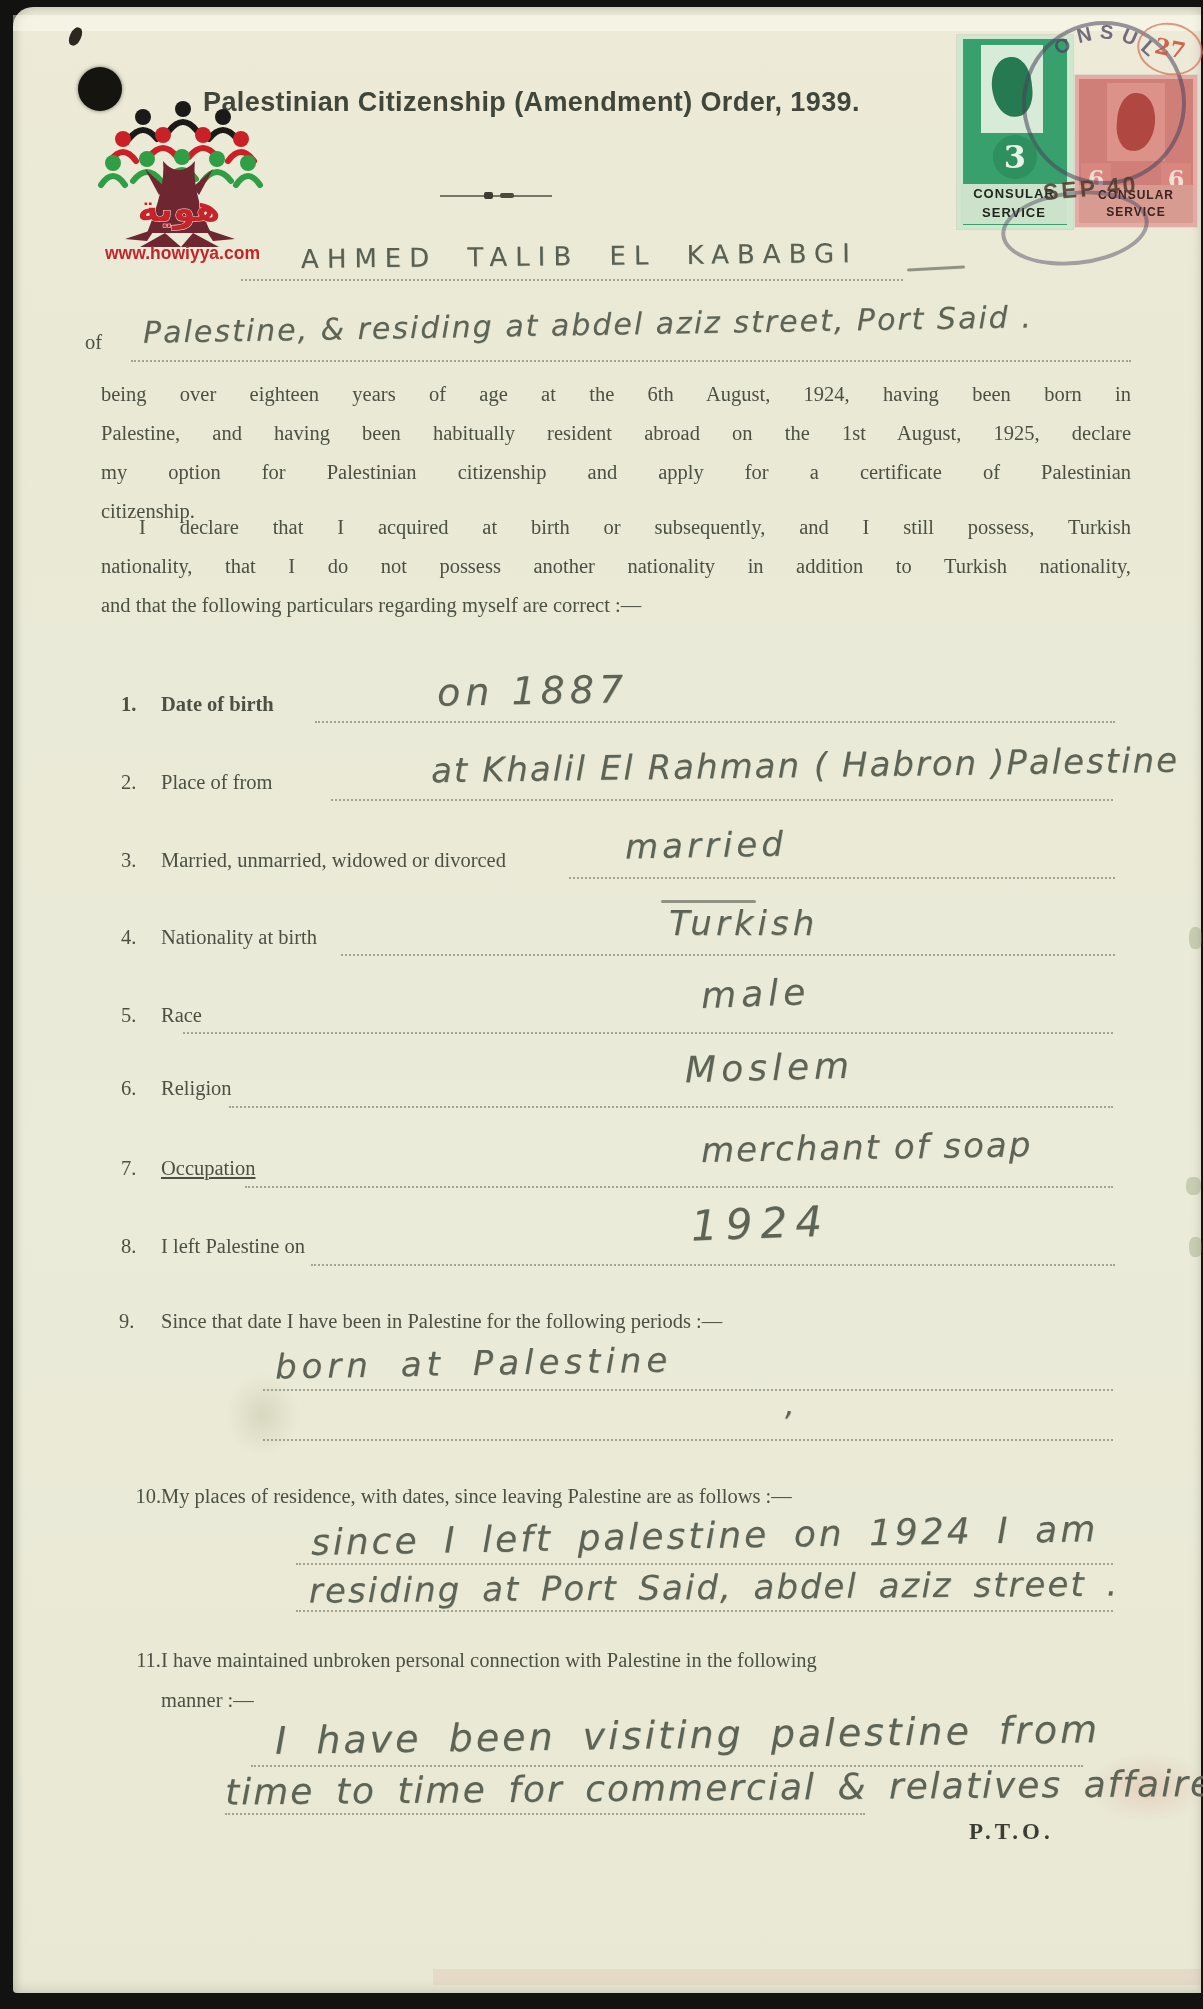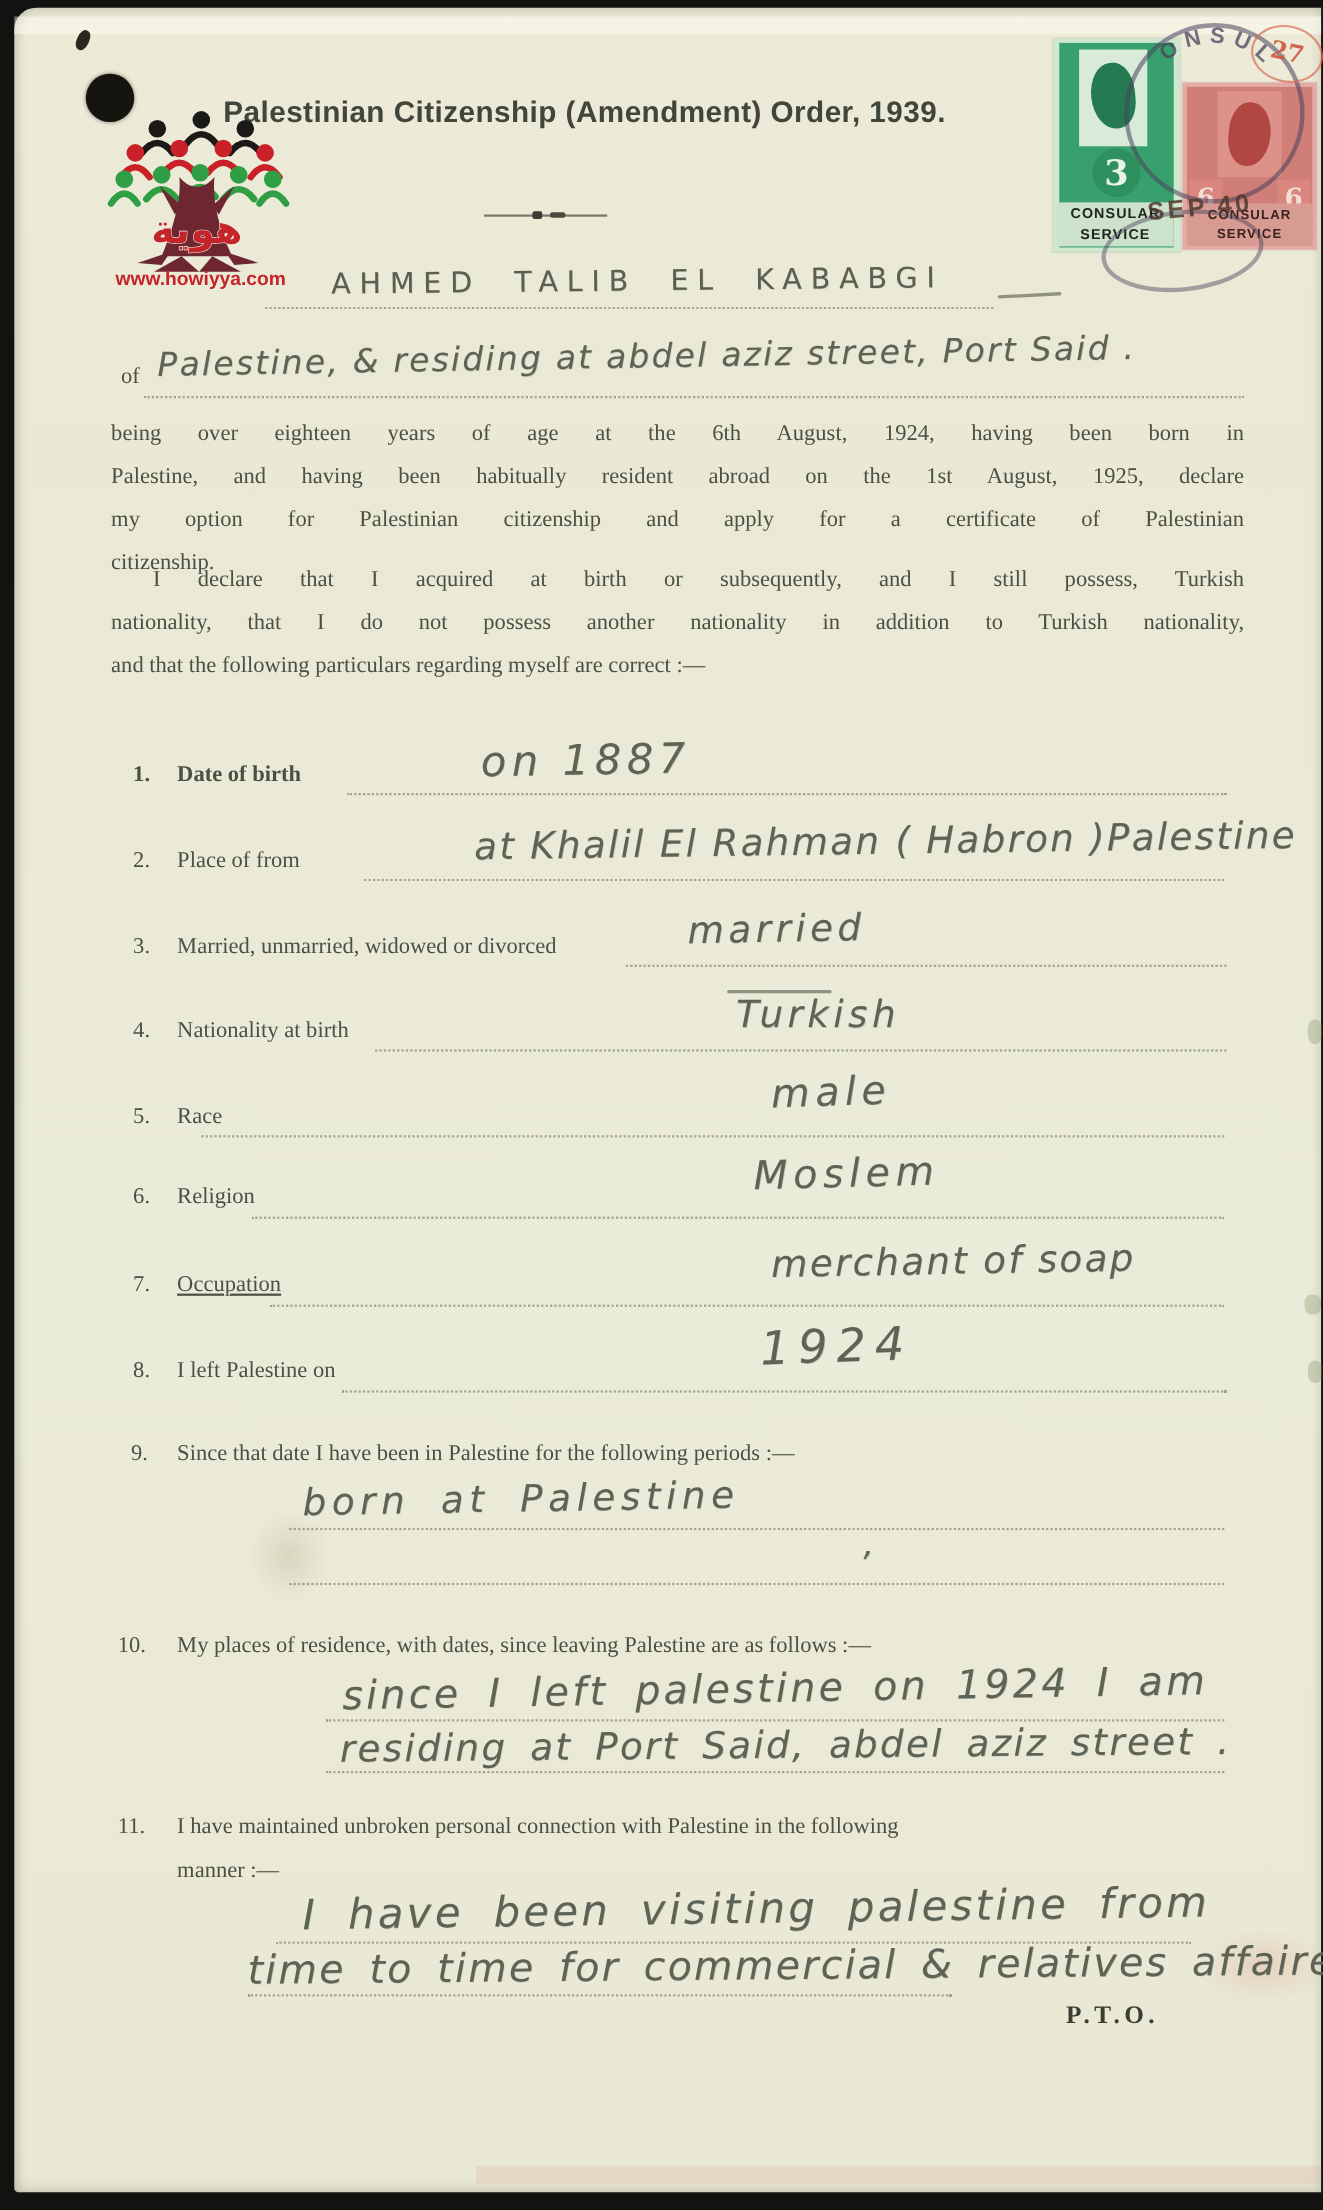--- a/index.html
+++ b/index.html
@@ -12,21 +12,21 @@
   .paper::before{content:"";position:absolute;left:0;top:8px;right:0;height:16px;
          background:rgba(255,255,245,.45);}
   .abs{position:absolute;}
   .print{font-family:"Liberation Serif",serif;color:#4c5043;font-size:20.5px;white-space:nowrap;}
   .pline{font-family:"Liberation Serif",serif;color:#4c5043;font-size:20.5px;line-height:39px;}
   .jl{text-align:justify;text-align-last:justify;}
   .hw{font-family:"DejaVu Sans",sans-serif;font-style:italic;color:#5d6355;white-space:nowrap;
       text-shadow:.5px .5px 0 rgba(93,99,85,.3);}
   .dot{border-bottom:2px dotted rgba(115,115,98,.6);height:0;}
   .num{display:inline-block;min-width:40px;}
-  .num-w{display:inline-block;min-width:54px;}
+  .num-w{display:inline-block;min-width:54px;text-align:right;}
   .num-9{display:inline-block;min-width:42px;}
 
   
   .title{font-family:"Liberation Sans",sans-serif;font-weight:bold;font-size:27px;
          color:#41463b;letter-spacing:.4px;white-space:nowrap;}
   .divider{width:112px;height:10px;}
   .divider .bar{position:absolute;left:0;right:0;top:4px;height:1.5px;background:rgba(70,70,58,.7);}
   .divider .t1{position:absolute;left:44px;top:1px;width:9px;height:7px;background:#3c3c32;border-radius:2px;}
   .divider .t2{position:absolute;left:60px;top:2px;width:14px;height:5px;background:#4a4a3e;border-radius:2px;}
 
@@ -192,21 +192,21 @@
     <div class="abs divider" style="left:427px;top:184px;">
       <div class="bar"></div>
         <div class="t1"></div>
         <div class="t2"></div>
     </div>
 
     <div class="abs hw" style="left:288px;top:234px;font-style:normal;font-size:26px;letter-spacing:8px;word-spacing:14px;color:#596052;transform:rotate(-0.6deg);">AHMED TALIB EL KABABGI</div>
     <div class="abs dot" style="left:228px;top:272px;width:662px;"></div>
     <div class="abs dash" style="left:894px;top:260px;width:58px;transform:rotate(-3deg);"></div>
 
-    <div class="abs print" style="left:97px;top:324px;">of</div>
+    <div class="abs print" style="left:72px;top:324px;">of</div>
     <div class="abs hw" style="left:130px;top:300px;font-size:30px;letter-spacing:2px;transform:rotate(-1deg);">Palestine, &amp; residing at abdel aziz street, Port Said .</div>
     <div class="abs dot" style="left:118px;top:353px;width:1000px;"></div>
 
     <div class="abs" style="left:88px;top:368px;width:1030px;">
       <div class="pline jl">being over eighteen years of age at the 6th August, 1924, having been born in</div>
       <div class="pline jl">Palestine, and having been habitually resident abroad on the 1st August, 1925, declare</div>
       <div class="pline jl">my option for Palestinian citizenship and apply for a certificate of Palestinian</div>
       <div class="pline">citizenship.</div>
     </div>
 

